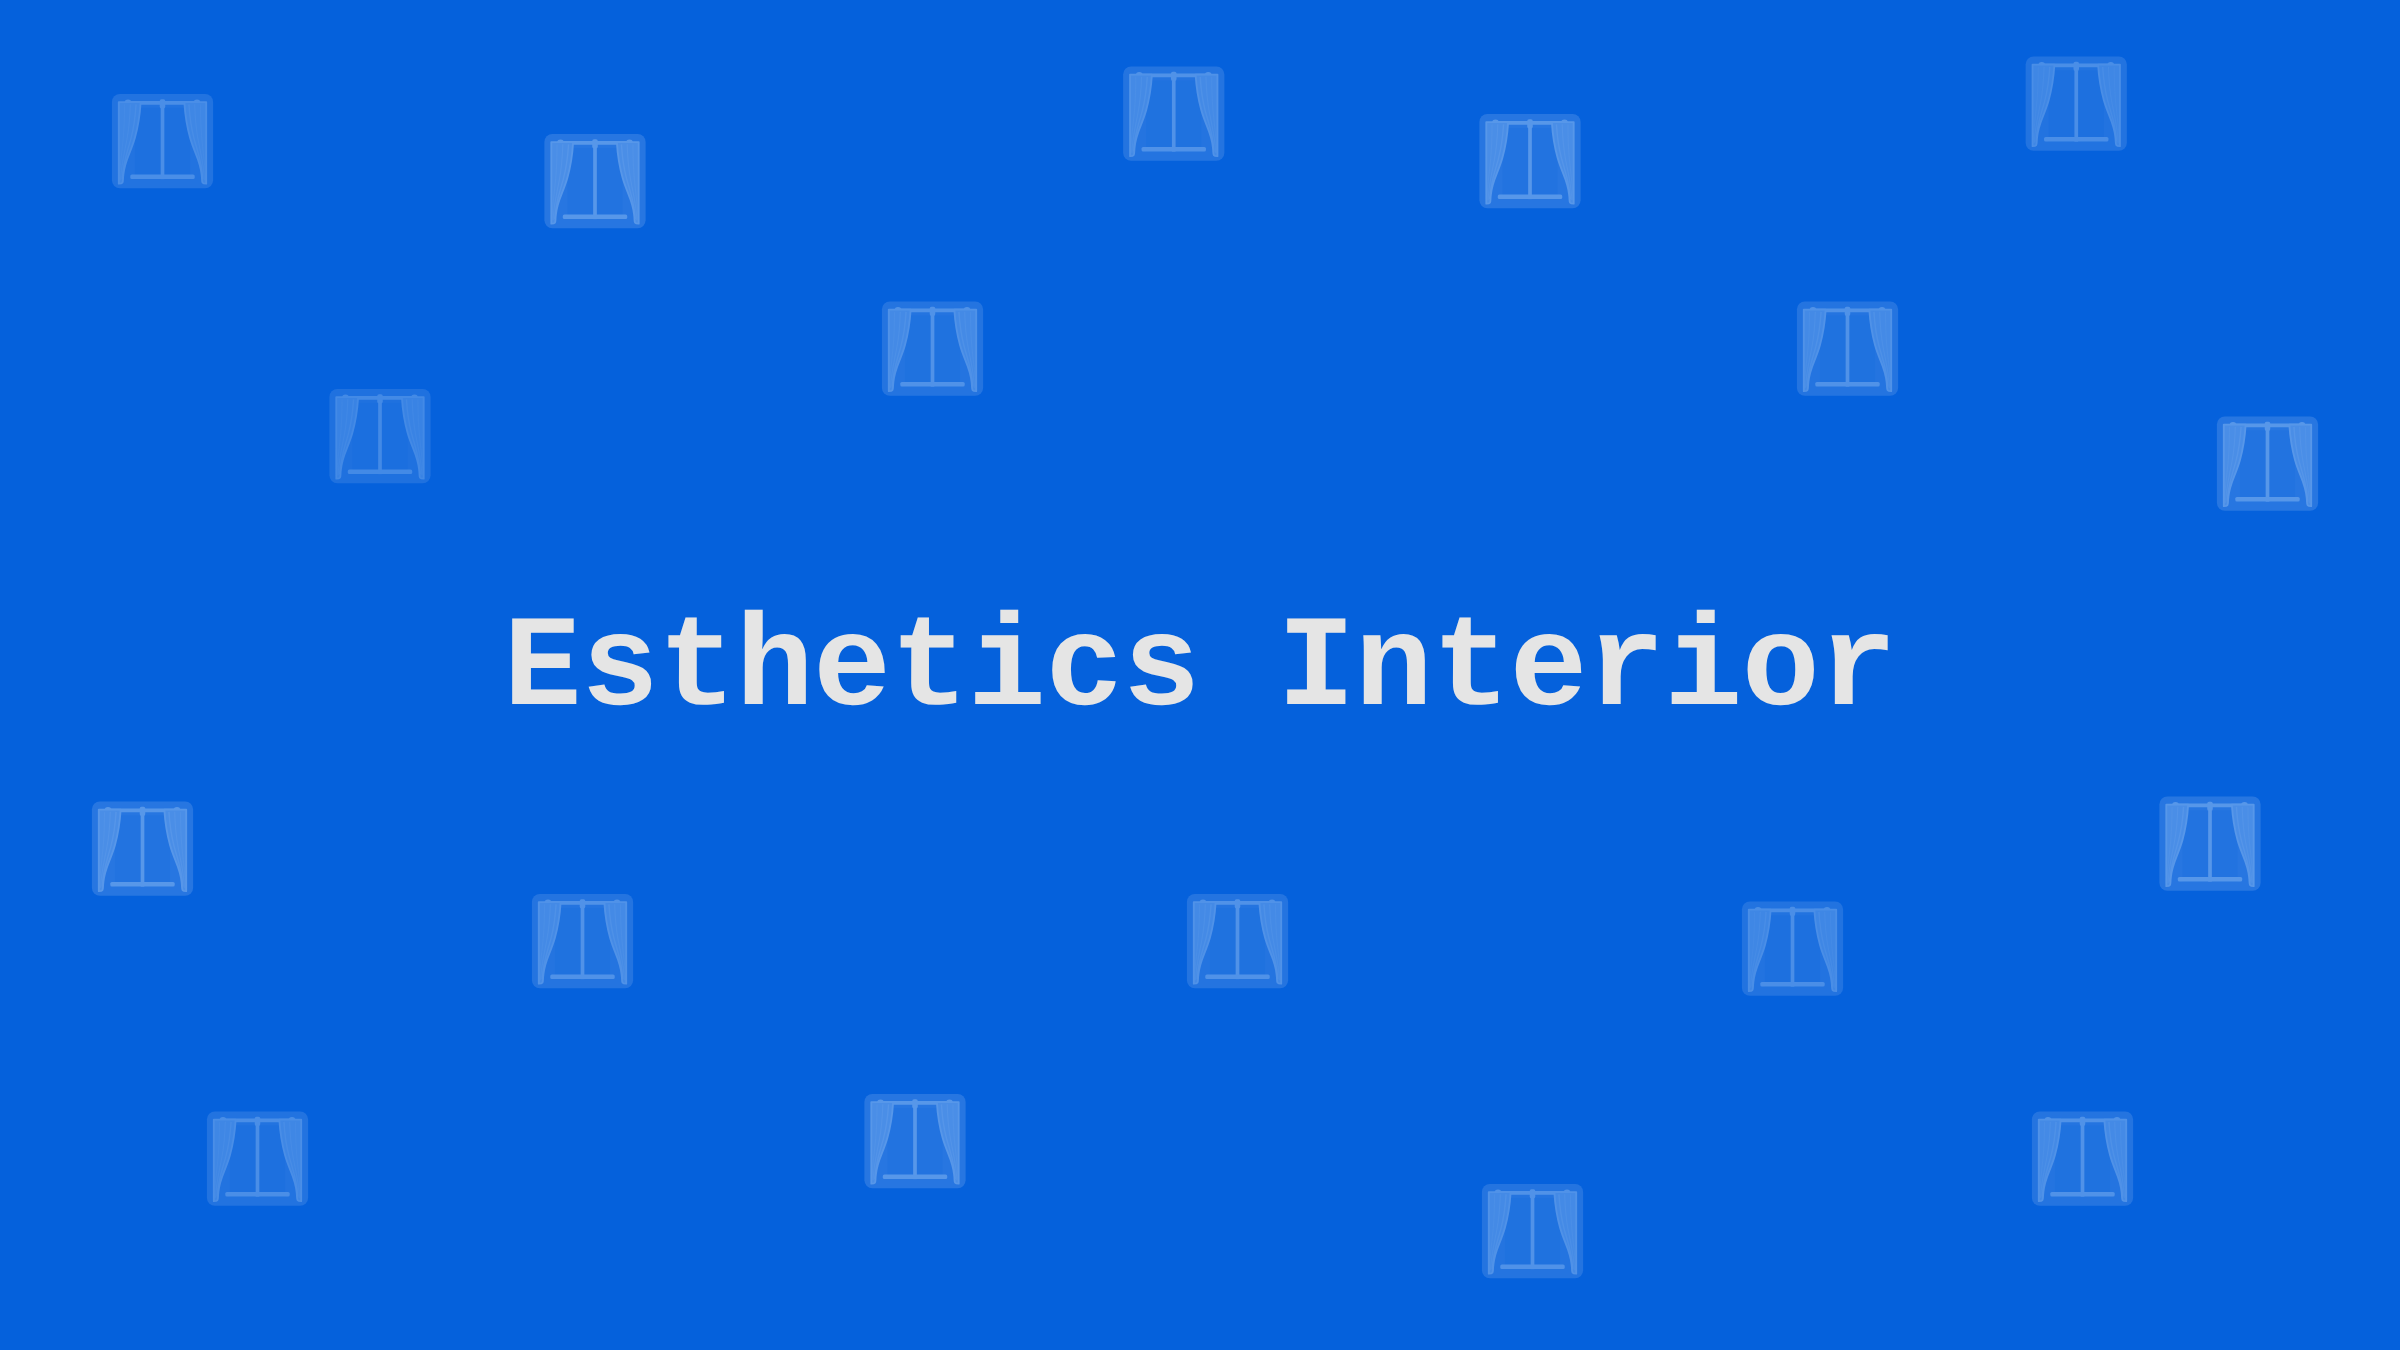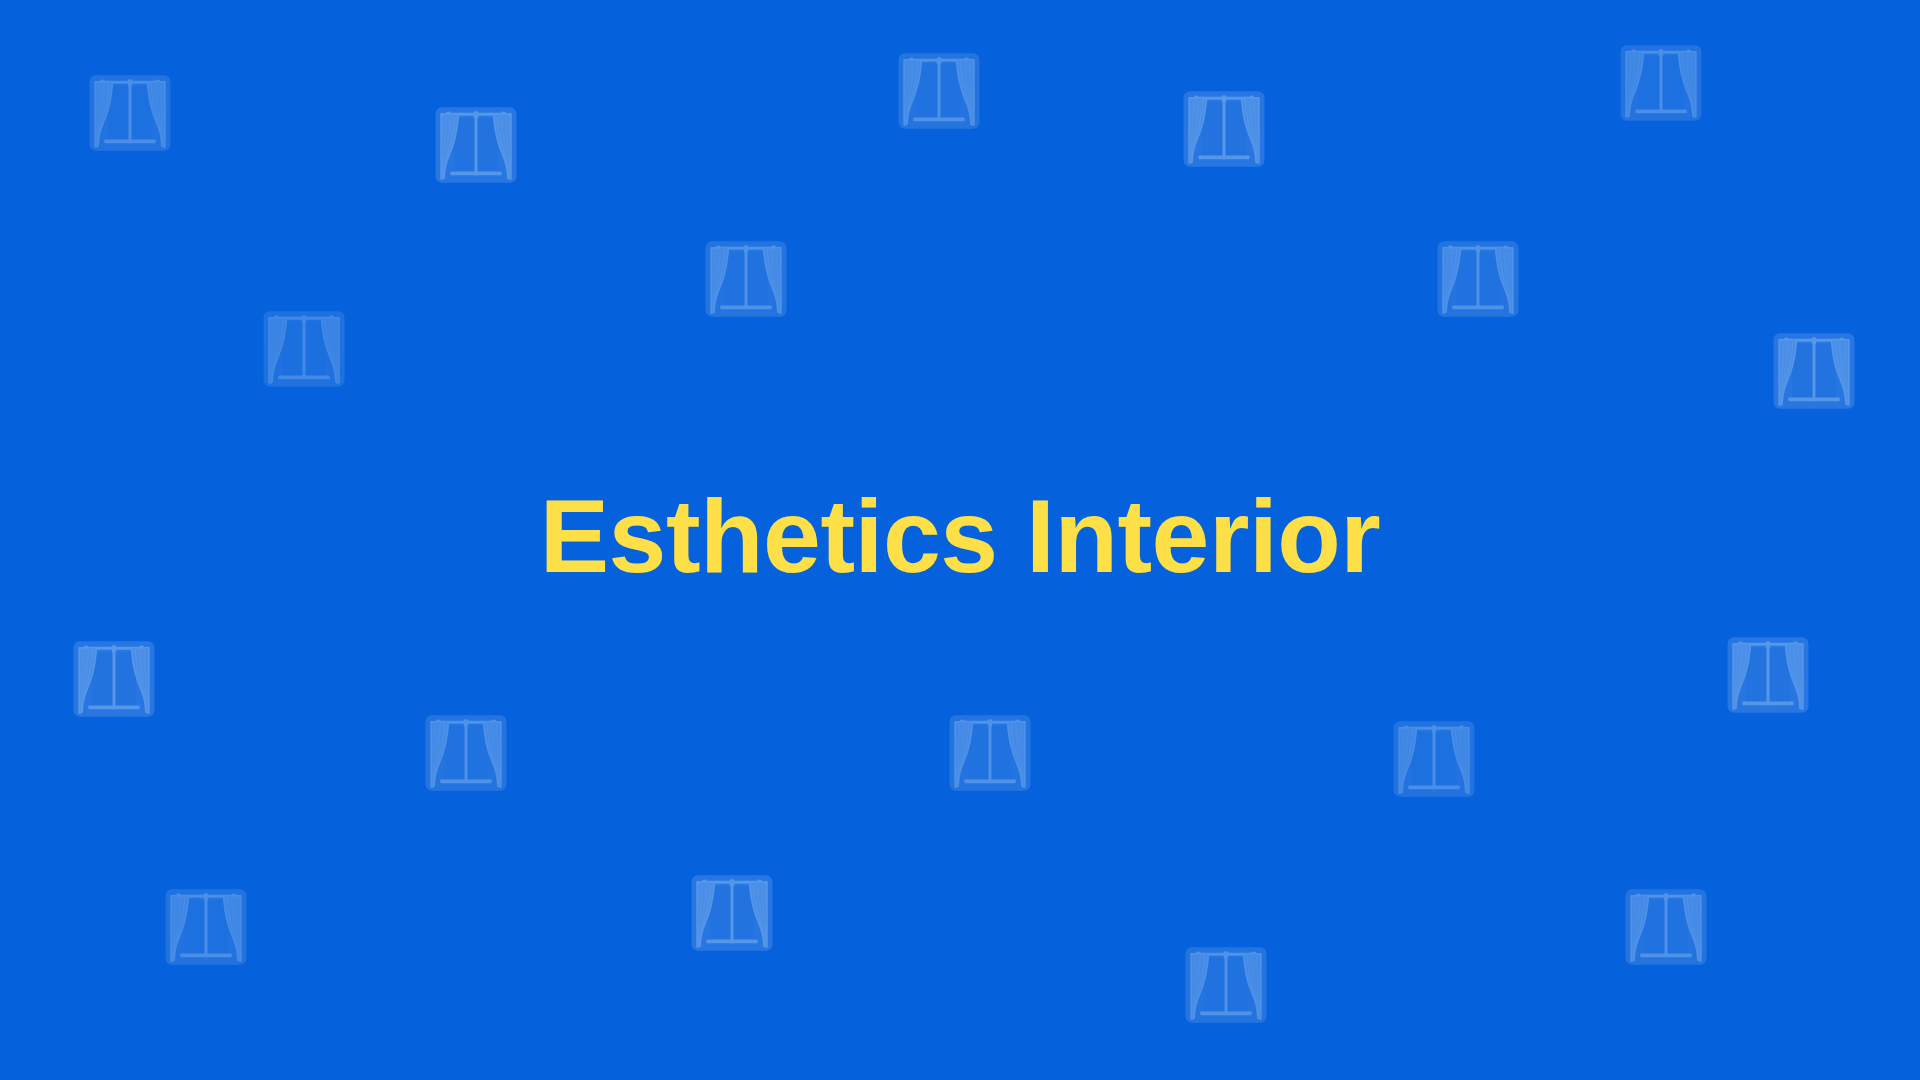--- a/index.html
+++ b/index.html
@@ -571,16 +571,16 @@
 
   <path d="M88 17 H69 C69 17 70 34 74 48 C78 62 83 68 84 80 C85 86 83 88 88 88 Z" fill="#8fbcf2" stroke="#a9cdf7" stroke-width="1.6" stroke-linejoin="round"></path>
   <path d="M73 19 C73 19 74 36 77.5 49 C81 62 84.5 70 85 84" fill="none" stroke="#a9cdf7" stroke-width="1.15" opacity="0.85"></path>
   <path d="M78 19 C78 19 78.5 37 81 50 C83.5 63 86 72 86.4 85" fill="none" stroke="#a9cdf7" stroke-width="0.95" opacity="0.65"></path>
   <path d="M83 19 C83 19 83 38 84.4 51 C85.6 64 87.2 73 87.4 85" fill="none" stroke="#a9cdf7" stroke-width="0.8" opacity="0.5"></path>
 </svg>
       </span>
     </div>
 
   <div id="title-wrap">
-    <h1 id="page-title" style="color: #fde047;">Esthetics Interior</h1>
+    <h1 id="page-title" style="color: #e5e5e5; font-family: Liberation Mono, monospace;">Esthetics Interior</h1>
   </div>
 
 </div>
 
 </body></html>

